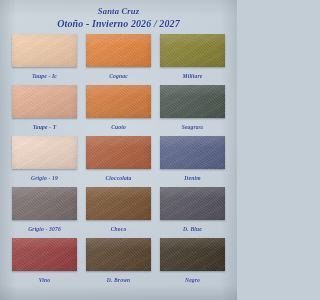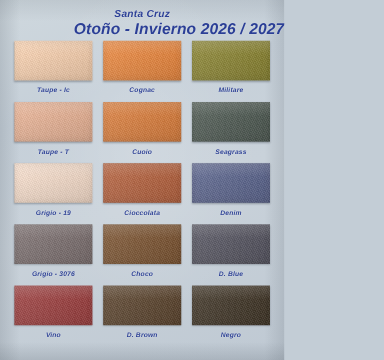--- a/index.html
+++ b/index.html
@@ -15,20 +15,21 @@
   }
 
   #card {
     position: relative;
     width: 237px;
     height: 300px;
     box-sizing: border-box;
     background:
       linear-gradient(160deg, #cfd8de 0%, #c6d0d9 28%, #c9d2da 55%, #bfc9d3 100%);
     overflow: hidden;
+    font-family: Liberation Serif, serif;
   }
 
   
   #card::after {
     content: "";
     position: absolute;
     inset: 0;
     pointer-events: none;
     background:
       radial-gradient(ellipse at 50% 42%, rgba(255,255,255,0.16) 0%, rgba(255,255,255,0) 58%),
@@ -45,28 +46,27 @@
   .brand {
     font-size: 8.5px;
     font-style: italic;
     font-weight: bold;
     color: #2b3f96;
     letter-spacing: 0.2px;
     line-height: 12px;
     text-shadow: 0 0 1px rgba(255,255,255,0.55);
   }
   .season {
-    font-size: 13px;
+    font-size: 10px;
     font-style: italic;
     font-weight: bold;
     color: #2b3f96;
     letter-spacing: 0.1px;
     line-height: 13px;
     text-shadow: 0 0 1px rgba(255,255,255,0.55);
-    text-align: right;
   }
 
   #grid {
     position: relative;
     z-index: 2;
     margin: 4px 12px 0 12px;
     display: grid;
     grid-template-columns: repeat(3, 1fr);
     grid-auto-rows: 51px;
     column-gap: 9px;

